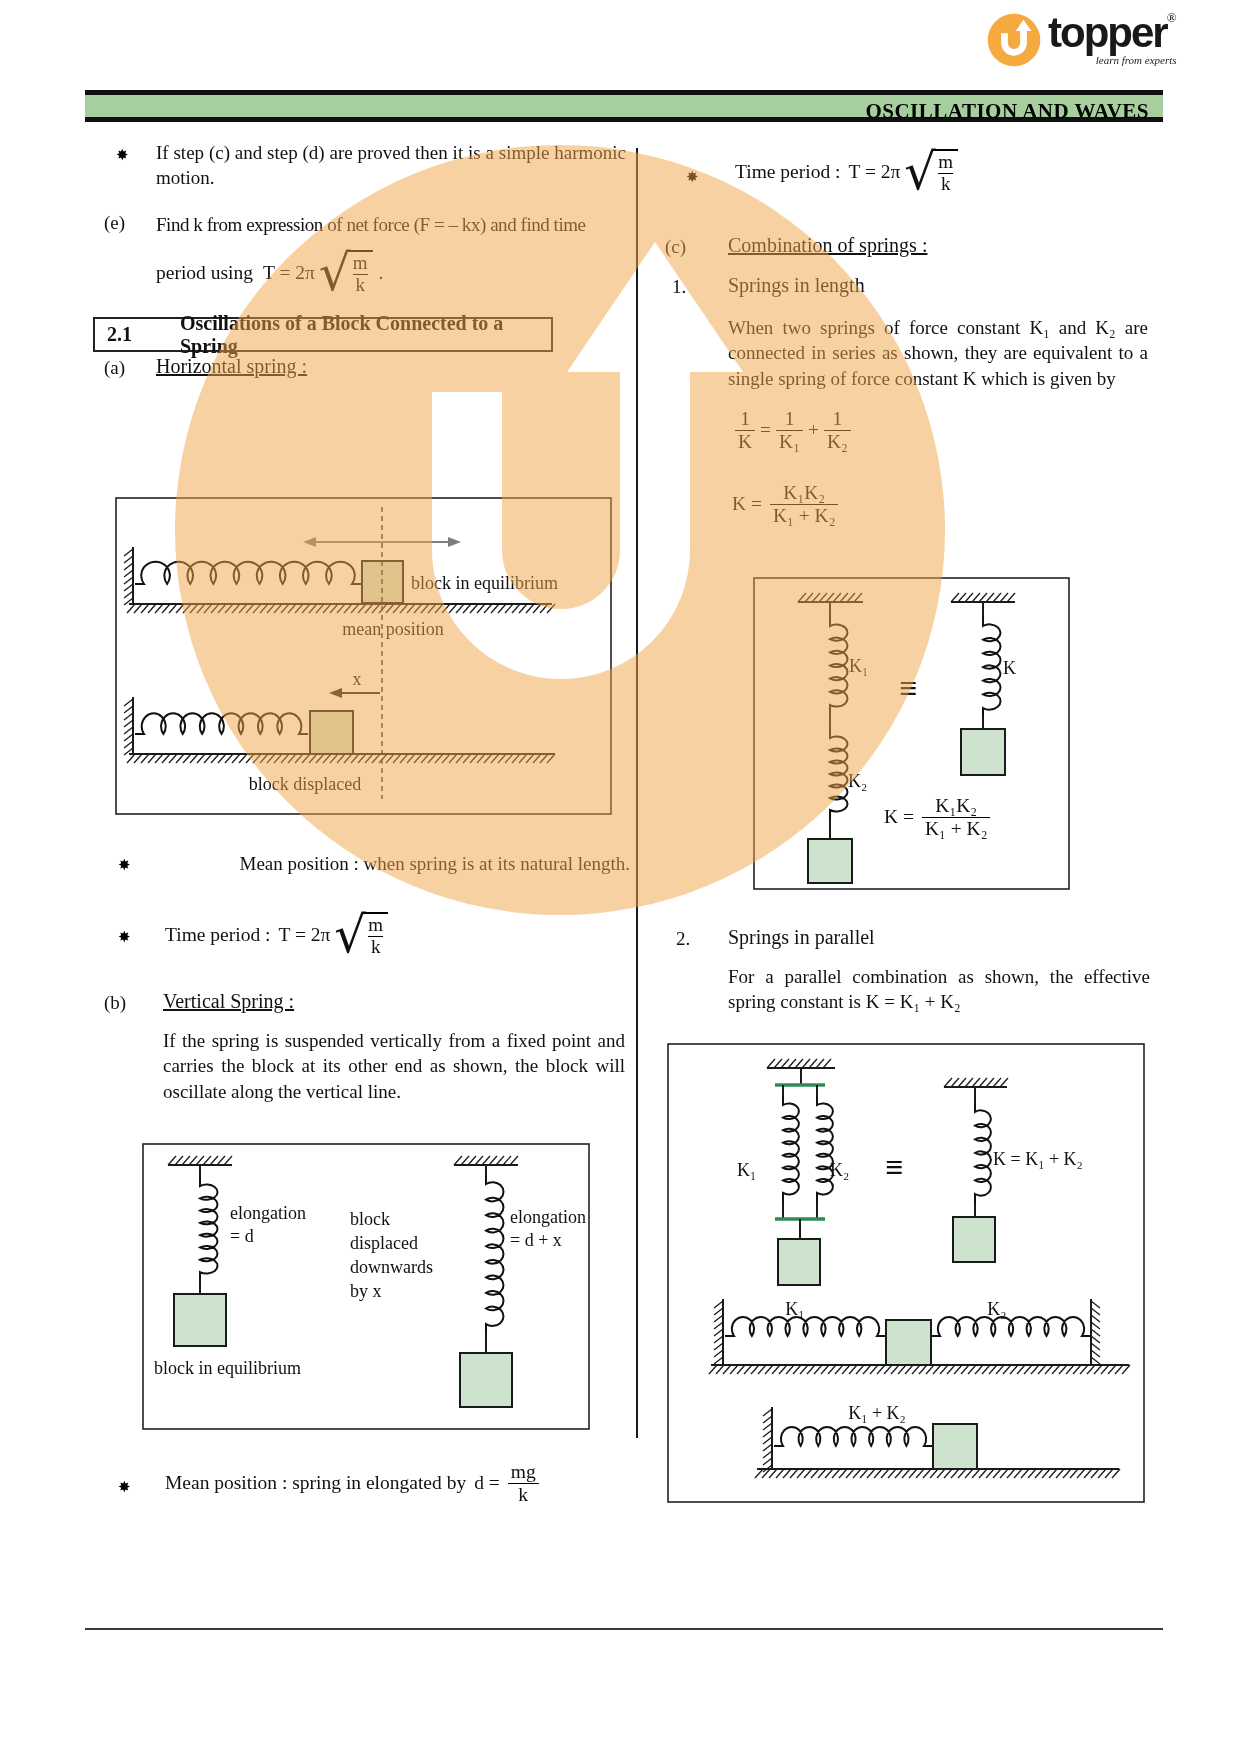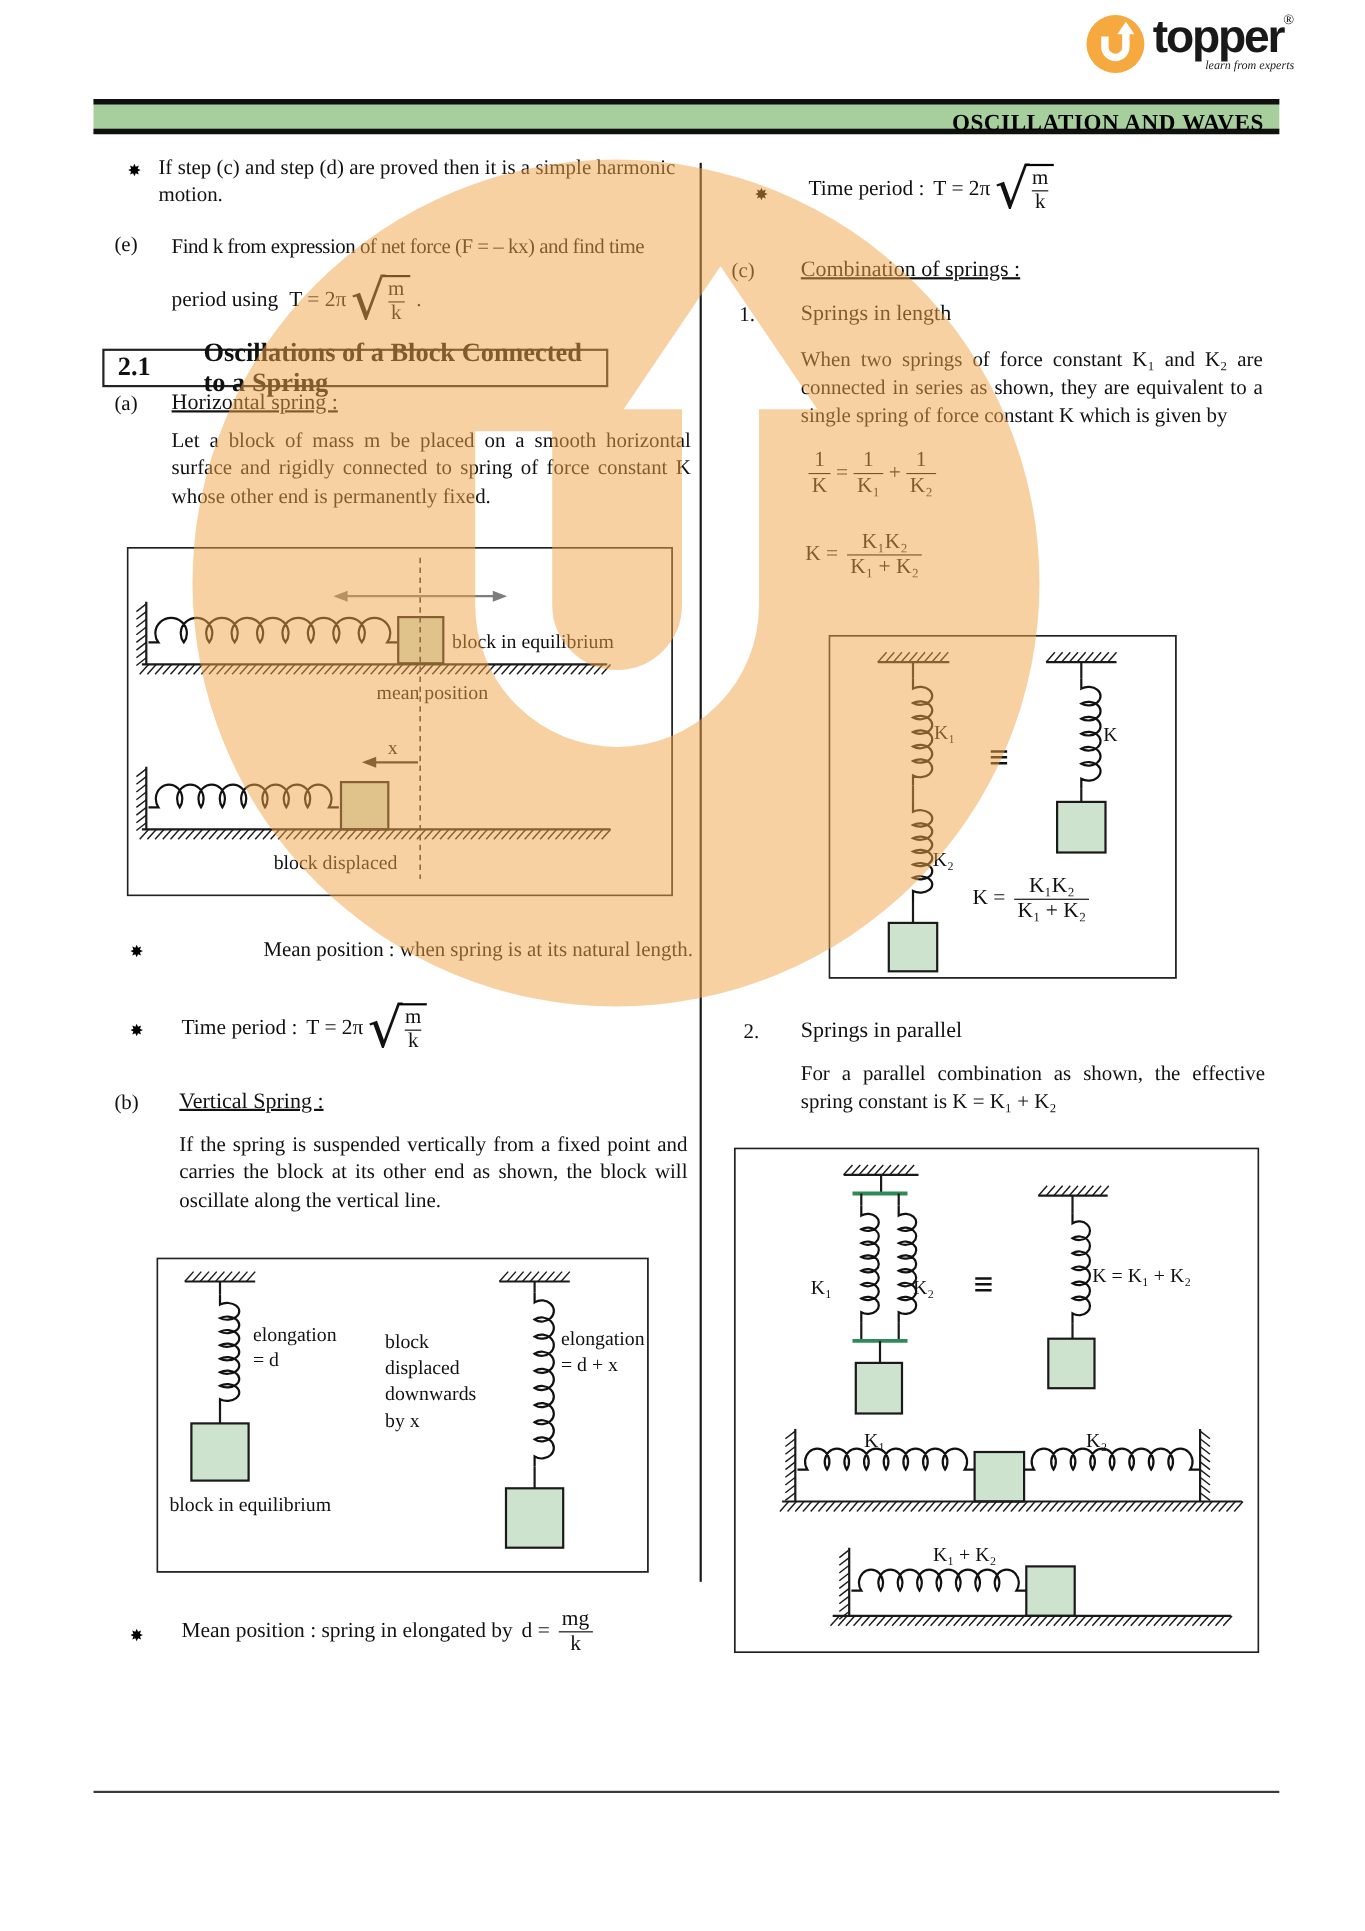--- a/index.html
+++ b/index.html
@@ -17,21 +17,21 @@
           padding-right:14px;box-sizing:border-box;font-weight:bold;font-size:21px;
           color:#000000;letter-spacing:.5px;}
   #divider{left:636px;top:148px;width:2px;height:1290px;background:#1a1a1a;}
   #footrule{left:85px;top:1628px;width:1078px;height:0;border-top:2px solid #3a3a3a;}
   
   .marker{font-family:"DejaVu Sans",sans-serif;font-size:15px;color:#000;}
   .body{font-size:19px;line-height:1.34;text-align:justify;}
   .label{font-size:19px;}
   .headu{font-size:20px;text-decoration:underline;}
   #secbox{left:93px;top:317px;width:456px;height:31px;border:2px solid #222;
-          display:flex;align-items:center;font-weight:bold;font-size:24px;}
+          display:flex;align-items:center;font-weight:bold;font-size:20px;}
   #secbox .num{margin-left:12px;}
   #secbox .ttl{margin-left:48px;}
   .condense{white-space:nowrap;letter-spacing:-0.45px;}
   
   .frow{display:flex;align-items:center;font-size:19.5px;}
   .sqrt{display:inline-flex;align-items:center;margin-left:4px;}
   .rad{font-family:"DejaVu Serif",serif;font-size:50px;line-height:.92;font-weight:400;margin-right:-3px;}
   .rstack{display:inline-flex;flex-direction:column;border-top:2px solid #000;
           text-align:center;line-height:1.08;padding:1px 5px 0 5px;font-size:19px;}
   .rstack .dn{border-top:1px solid #000;}
@@ -70,21 +70,21 @@
       <div class="tagline">learn from experts</div>
     </div>
   </div>
 
   <div class="abs" id="banner">OSCILLATION AND WAVES</div>
 
   <div class="abs" id="divider"></div>
   <div class="abs" id="footrule"></div>
 
   <span class="abs marker" style="left:116px;top:146px;">✸</span>
-  <div class="abs body" style="left:144px;top:140px;width:470px;">If step (c) and step (d) are proved then it is a simple harmonic motion.</div>
+  <div class="abs body" style="left:156px;top:140px;width:470px;">If step (c) and step (d) are proved then it is a simple harmonic motion.</div>
 
   <span class="abs label" style="left:104px;top:212px;">(e)</span>
   <div class="abs body condense" style="left:156px;top:212px;">Find k from expression of net force (F = – kx) and find time</div>
   <div class="abs frow" style="left:156px;top:250px;">
     <span>period using</span>
     <span class="frow" style="margin-left:10px;">
       <span>T = 2π</span>
       <span class="sqrt">
           <span class="rad">√</span>
           <span class="rstack">
@@ -96,21 +96,20 @@
     </span>
   </div>
 
   <div class="abs" id="secbox">
     <span class="num">2.1</span>
     <span class="ttl">Oscillations of a Block Connected to a Spring</span>
   </div>
 
   <span class="abs label" style="left:104px;top:357px;">(a)</span>
   <span class="abs headu" style="left:156px;top:355px;">Horizontal spring :</span>
-  <div class="abs body" style="left:156px;top:388px;width:472px;">Let a block of mass m be placed on a smooth horizontal surface and rigidly connected to spring of force constant K whose other end is permanently fixed.</div>
 
   <svg class="abs" style="left:115px;top:497px;" width="497" height="318">
     <rect class="bx" x="1" y="1" width="495" height="316"></rect>
 
     <line class="ln" x1="18" y1="50" x2="18" y2="107"></line>
     <g class="hatch">
         <line x1="18" y1="52" x2="9" y2="59"></line>
         <line x1="18" y1="59" x2="9" y2="66"></line>
         <line x1="18" y1="66" x2="9" y2="73"></line>
         <line x1="18" y1="73" x2="9" y2="80"></line>

